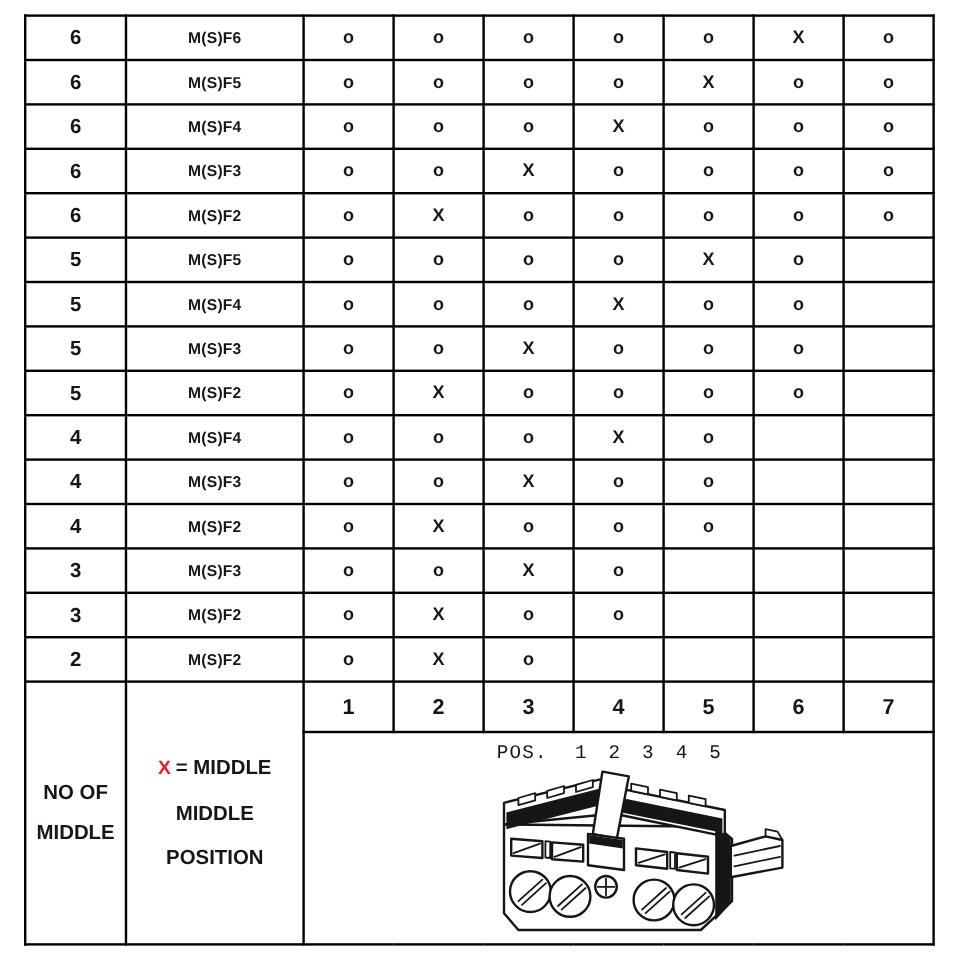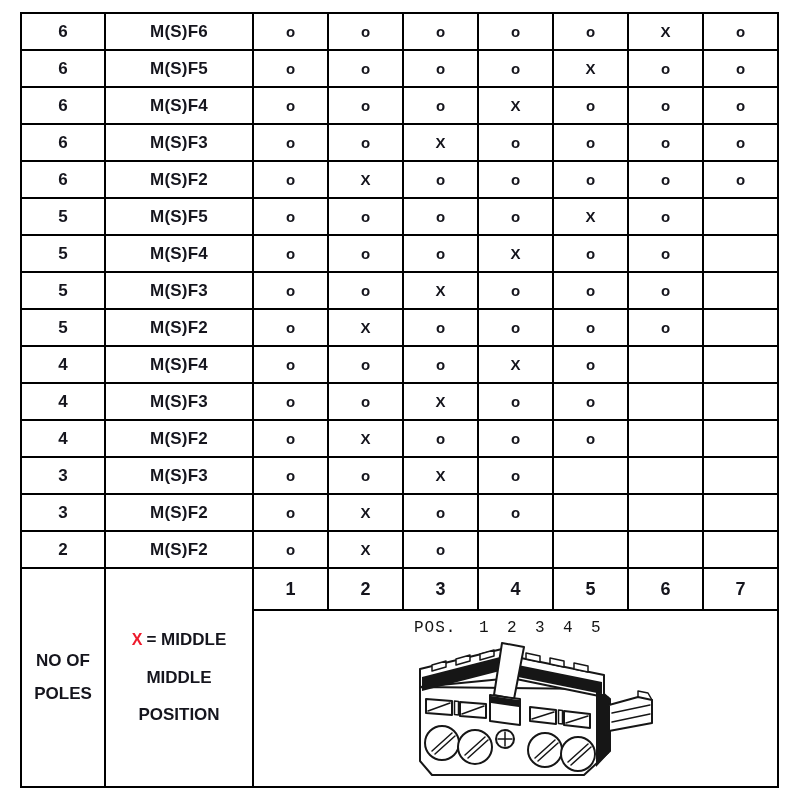--- a/index.html
+++ b/index.html
@@ -18,21 +18,21 @@
     border-collapse:collapse;table-layout:fixed;
   }
   table.flange td{
     border:2px solid var(--line);
     text-align:center;vertical-align:middle;
     font-weight:bold;color:var(--ink);
     padding:0;overflow:hidden;
   }
   tr.data-row{height:37px;}
   td.c-poles{font-size:17px;}
-  td.c-type{font-size:17px;letter-spacing:0.2px;}
+  td.c-type{font-size:13px;letter-spacing:0.2px;}
   td.c-pos{font-size:15px;}
   .x-mark{color:var(--x-red);font-size:16px;font-weight:bold;}
   tr.num-row{height:42px;}
   td.c-num{font-size:18px;}
   td.poles-label{
     font-size:17px;line-height:1.9;padding:0 2px;
   }
   td.legend-cell{font-size:17px;line-height:2.2;}
   .legend-line{white-space:nowrap;}
   .legend-line .eq{margin-left:4px;}
@@ -228,21 +228,21 @@
           <td class="c-pos">o</td>
           <td class="c-pos"></td>
           <td class="c-pos"></td>
           <td class="c-pos"></td>
           <td class="c-pos"></td>
         </tr>
       </tbody>
 
     <tbody>
       <tr class="num-row">
-        <td rowspan="2" class="poles-label">NO OF POLES</td>
+        <td rowspan="2" class="poles-label">NO OF MIDDLE</td>
         <td rowspan="2" class="legend-cell">
           <div class="legend-line"><span class="x-mark">X</span><span class="eq">= MIDDLE</span></div>
           <div class="legend-line">MIDDLE</div>
           <div class="legend-line">POSITION</div>
         </td>
       <td class="c-num">1</td>
           <td class="c-num">2</td>
           <td class="c-num">3</td>
           <td class="c-num">4</td>
           <td class="c-num">5</td>

